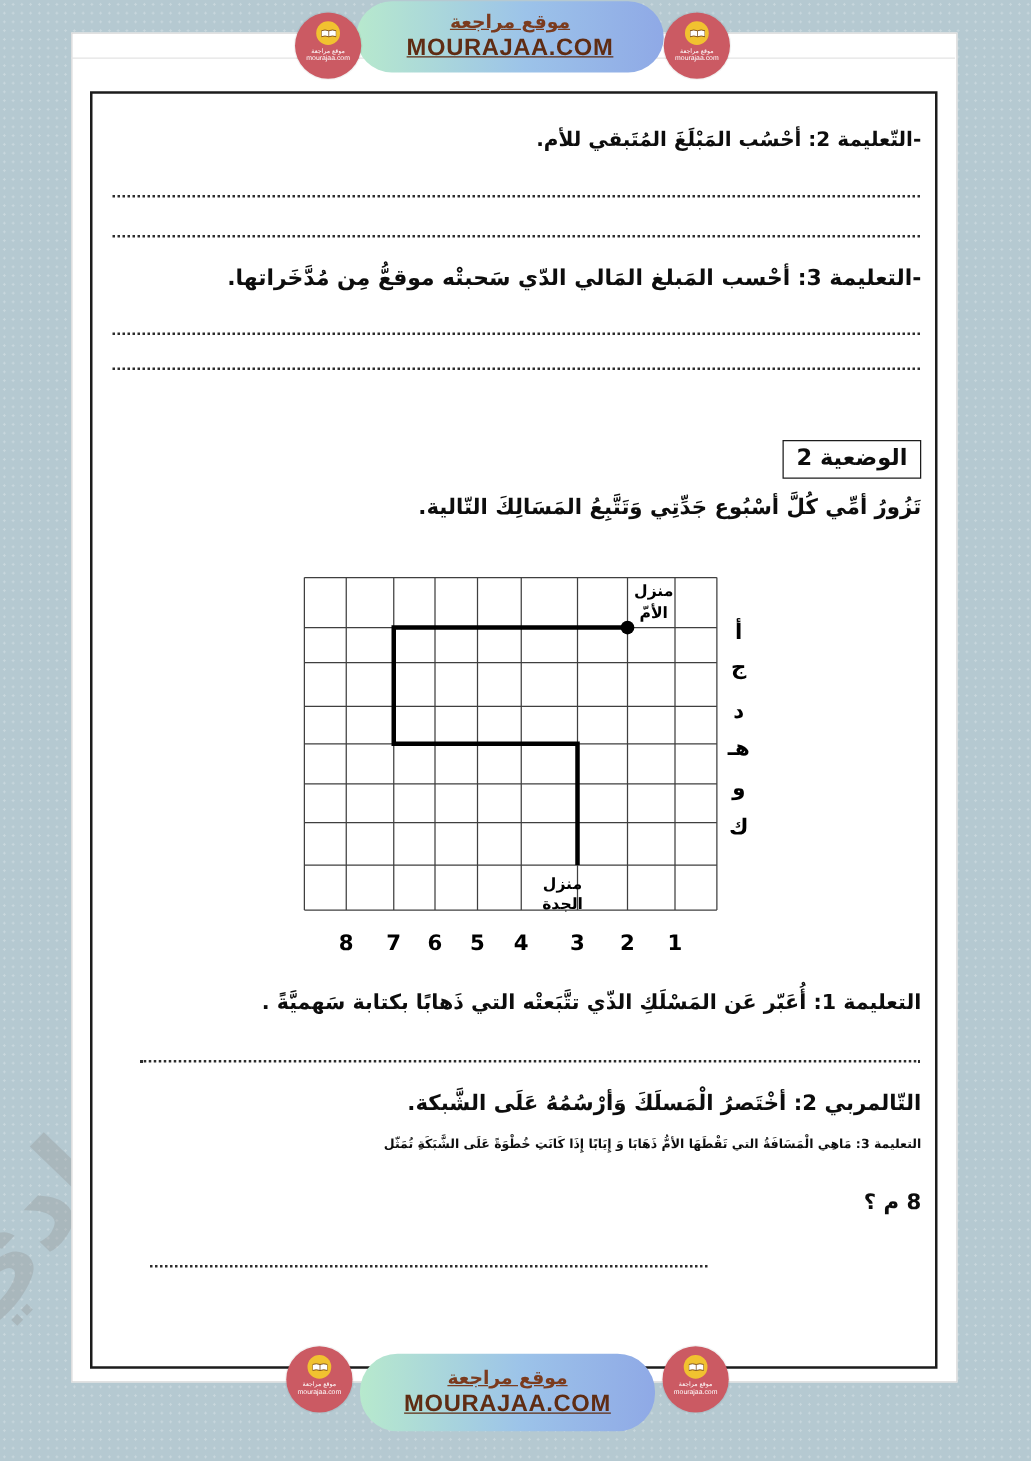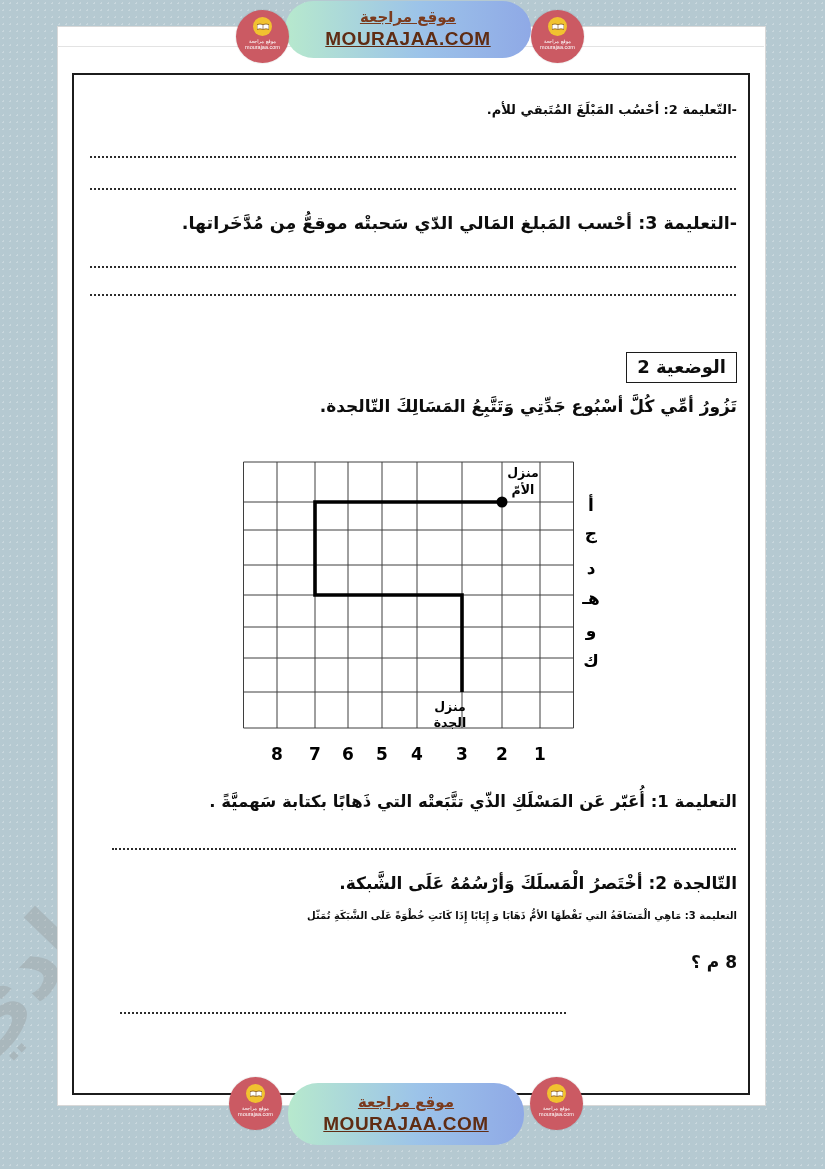--- a/index.html
+++ b/index.html
@@ -94,32 +94,32 @@
   <div class="badge-book">
     <svg width="12" height="8" viewBox="0 0 10 6">
         <path d="M0 1 Q2.5 0 5 1 Q7.5 0 10 1 L10 5 Q7.5 4 5 5 Q2.5 4 0 5 Z" fill="#ffffff" stroke="#7a4a10" stroke-width="0.6"></path>
         <line x1="5" y1="1" x2="5" y2="5" stroke="#7a4a10" stroke-width="0.5"></line>
       </svg>
   </div>
   <div class="badge-ar">موقع مراجعة</div>
   <div class="badge-dom">mourajaa.com</div>
 </div>
 
-<div class="artext" style="top:102px;right:88px;font-size:13px;">-التّعليمة 2: أحْسُب المَبْلَغَ المُتَبقي للأم.</div>
+<div class="artext" style="top:102px;right:88px;font-size:16px;">-التّعليمة 2: أحْسُب المَبْلَغَ المُتَبقي للأم.</div>
 <div class="dots" style="top:156px;left:90px;width:646px;"></div>
 <div class="dots" style="top:188px;left:90px;width:646px;"></div>
 
 <div class="artext" style="top:213px;right:88px;font-size:17.5px;">-التعليمة 3: أحْسب المَبلغ المَالي الدّي سَحبتْه موقعُّ مِن مُدَّخَراتها.</div>
 <div class="dots" style="top:266px;left:90px;width:646px;"></div>
 <div class="dots" style="top:294px;left:90px;width:646px;"></div>
 
 <div class="situation-box">
   <span>الوضعية 2</span>
 </div>
-<div class="artext" style="top:396px;right:88px;">تَزُورُ أمِّي كُلَّ أسْبُوع جَدِّتِي وَتَتَّبِعُ المَسَالِكَ التّالجدة.</div>
+<div class="artext" style="top:396px;right:88px;">تَزُورُ أمِّي كُلَّ أسْبُوع جَدِّتِي وَتَتَّبِعُ المَسَالِكَ التّالية.</div>
 
 <svg class="gridsvg" viewBox="235 450 370 320" aria-label="path grid">
     <line x1="243.5" y1="462" x2="243.5" y2="728" class="gridline"></line>
     <line x1="277" y1="462" x2="277" y2="728" class="gridline"></line>
     <line x1="315" y1="462" x2="315" y2="728" class="gridline"></line>
     <line x1="348" y1="462" x2="348" y2="728" class="gridline"></line>
     <line x1="382" y1="462" x2="382" y2="728" class="gridline"></line>
     <line x1="417" y1="462" x2="417" y2="728" class="gridline"></line>
     <line x1="462" y1="462" x2="462" y2="728" class="gridline"></line>
     <line x1="502" y1="462" x2="502" y2="728" class="gridline"></line>
@@ -152,21 +152,21 @@
     <text x="591" y="667" class="letlabel" text-anchor="middle">ك</text>
     <text x="523" y="477" class="houselabel" text-anchor="middle">منزل</text>
     <text x="523" y="494" class="houselabel" text-anchor="middle">الأمّ</text>
     <text x="450" y="711" class="houselabel" text-anchor="middle">منزل</text>
     <text x="450" y="727" class="houselabel" text-anchor="middle">الجدة</text>
   </svg>
 
 <div class="artext" style="top:792px;right:88px;font-size:16.5px;">التعليمة 1: أُعَبّر عَن المَسْلَكِ الذّي تتَّبَعتْه التي ذَهابًا بكتابة سَهميَّةً .</div>
 <div class="dots" style="top:848px;left:112px;width:624px;"></div>
 
-<div class="artext" style="top:873px;right:88px;">التّالجدة 2: أخْتَصرُ الْمَسلَكَ وَأرْسُمُهُ عَلَى الشَّبكة.</div>
+<div class="artext" style="top:873px;right:88px;">التّالمربي 2: أخْتَصرُ الْمَسلَكَ وَأرْسُمُهُ عَلَى الشَّبكة.</div>
 <div class="artext" style="top:910px;right:88px;font-size:10px;">التعليمة 3: مَاهِي الْمَسَافَةُ التي تَقْطَهَا الأمُّ ذَهَابَا وَ إِيَابًا إِذَا كَانَتِ خُطْوَةً عَلَى الشَّبَكَةِ تُمَثّل</div>
 <div class="artext" style="top:952px;right:88px;margin-left:24px;">8 م ؟</div>
 <div class="dots" style="top:1012px;left:120px;width:446px;"></div>
 
 <div class="pill" style="left:288px;top:1083px;width:236px;height:62px;">
   <div class="pill-ar">موقع مراجعة</div>
   <div class="pill-domain">MOURAJAA.COM</div>
 </div>
 <div class="badge" style="left:229px;top:1077px;">
   <div class="badge-book">

